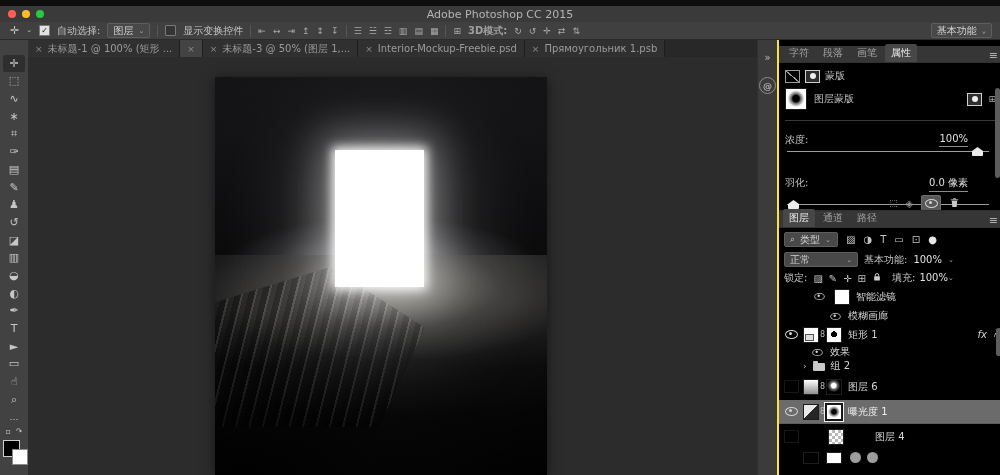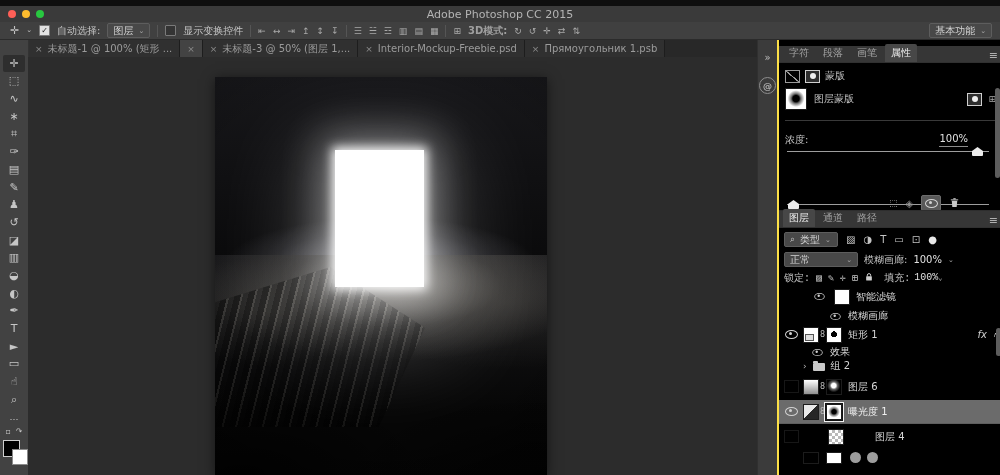--- a/index.html
+++ b/index.html
@@ -16,21 +16,21 @@
                display:flex;align-items:center;gap:7px;padding-left:10px;box-sizing:border-box;}
   .ob-icon{color:#c2c2c2;font-size:11px;line-height:11px;}
   .ob-sep{width:1px;height:12px;background:#555;}
   .cb{width:9px;height:9px;border:1px solid #7a7a7a;background:#343434;border-radius:1px;
       font-size:8px;line-height:9px;text-align:center;color:#222;}
   .cb.checked{background:#e2e2e2;}
   .dd{border:1px solid #5d5d5d;background:#484848;border-radius:2px;height:13px;
       display:flex;align-items:center;gap:5px;padding:0 5px;color:#d2d2d2;}
   .dd .car{font-size:7px;color:#aaa;}
   .mini-ic{color:#a9a9a9;font-size:9px;line-height:10px;}
-  .ws-btn{margin-left:auto;margin-right:8px;}
+  .ws-btn{margin-left:auto;margin-right:8px;font-family:Liberation Mono, monospace;}
   
   .tab-bar{top:40px;left:28px;width:729px;height:17px;background:#282828;display:flex;overflow:hidden;
            border-bottom:1px solid #1f1f1f;}
   .dtab{display:flex;align-items:center;gap:5px;padding:0 7px;background:#303030;border-right:1px solid #1d1d1d;
         color:#9b9b9b;white-space:nowrap;font-size:10px;}
   .dtab.active{background:#434343;color:#e6e6e6;}
   .dtab .x{color:#8a8a8a;font-size:9px;}
   
   .toolbar{top:40px;left:0;width:28px;height:435px;background:#424242;border-right:1px solid #333;
            display:flex;flex-direction:column;align-items:center;}
@@ -271,20 +271,24 @@
 
   <div class="abs" style="top:93px;left:6px;width:205px;display:flex;">
     <span class="plabel">浓度:</span>
     <span class="pvalue" style="margin-left:auto;margin-right:22px;">100%</span>
   </div>
   <div class="abs slider" style="top:106px;left:8px;width:202px;">
     <span class="track"></span>
     <span class="handle" style="right:6px;"></span>
   </div>
 
+  <div class="abs" style="top:136px;left:6px;width:205px;display:flex;">
+    <span class="plabel">羽化:</span>
+    <span class="pvalue" style="margin-left:auto;margin-right:22px;">0.0 像素</span>
+  </div>
   <div class="abs slider" style="top:149px;left:8px;width:202px;">
     <span class="track"></span>
     <span class="handle" style="left:1px;"></span>
   </div>
 
   <div class="abs" style="top:155px;left:110px;display:flex;align-items:center;gap:8px;">
     <span class="mini-ic" style="margin:0;">⬚</span>
     <span style="color:#8f8f8f;font-size:10px;">◈</span>
     <span class="icon-chip pressed">
         <span class="eye"></span>
@@ -320,26 +324,26 @@
     <span class="filter-ic">▭</span>
     <span class="filter-ic">⊡</span>
     <span class="filter-ic" style="color:#e8e8e8;">●</span>
   </div>
 
   <div class="abs" style="top:212px;left:5px;width:213px;display:flex;align-items:center;gap:6px;">
     <span class="dd" style="width:62px;">
       <span>正常</span>
       <span class="car" style="margin-left:auto;">⌄</span>
     </span>
-    <span class="plabel">模糊画廊:</span>
+    <span class="plabel">基本功能:</span>
     <span class="pvalue" style="border-bottom:none;">100%</span>
     <span class="car mini-ic" style="font-size:7px;margin:0;">⌄</span>
   </div>
 
-  <div class="abs" style="top:231px;left:5px;width:213px;display:flex;align-items:center;font-family:Liberation Mono, monospace;">
+  <div class="abs" style="top:231px;left:5px;width:213px;display:flex;align-items:center;">
     <span class="plabel">锁定:</span>
     <span class="lockic">▨</span>
     <span class="lockic">✎</span>
     <span class="lockic">✛</span>
     <span class="lockic">⊞</span>
     <span class="lockic">
       <svg width="10" height="10" viewBox="0 0 12 12">
           <path d="M4 5.2V3.9a2 2 0 0 1 4 0v1.3" stroke="#cfcfcf" fill="none" stroke-width="1.2"></path>
           <rect x="2.6" y="5.2" width="6.8" height="5" rx=".6" fill="#cfcfcf"></rect>
         </svg>

